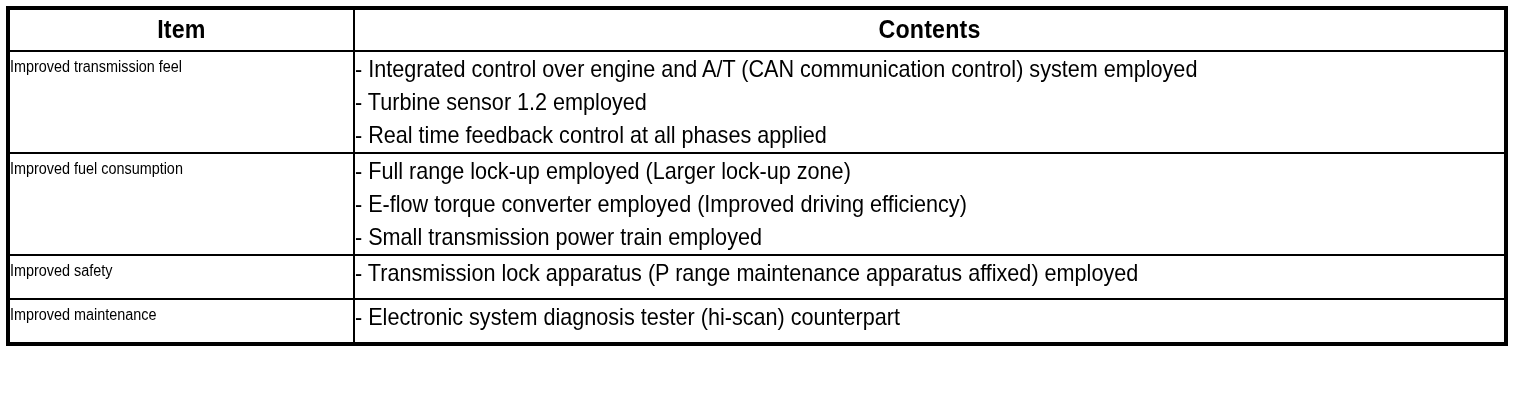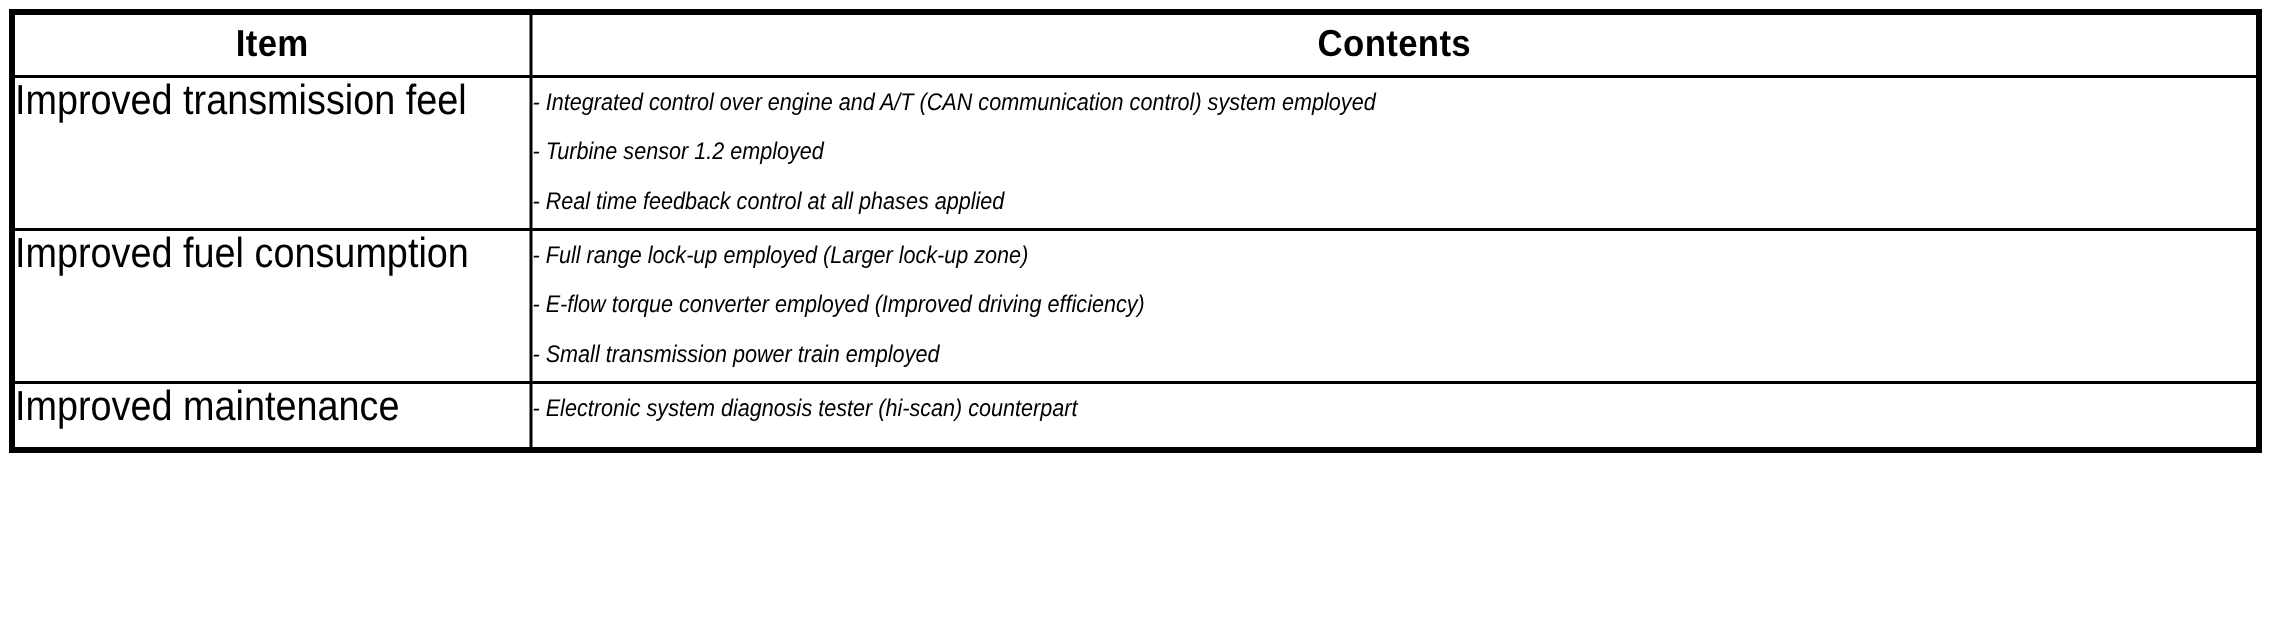--- a/index.html
+++ b/index.html
@@ -51,46 +51,45 @@
     font-size: 25px;
     line-height: 38px;
     height: 40px;
     letter-spacing: 0.2px;
     transform: scaleX(0.93);
     transform-origin: center center;
   }
 
   
   td.item-cell {
-    font-size: 28px;
+    font-size: 16px;
     line-height: 30px;
     padding: 6px 4px 8px 6px;
     white-space: nowrap;
   }
   td.item-cell .item-text {
     display: inline-block;
     transform: scaleX(0.9);
     transform-origin: left center;
   }
 
   
   td.contents-cell {
     padding: 6px 8px 8px 10px;
   }
   .bullet-list {
     list-style: none;
     margin: 0;
     padding: 0;
   }
   .bullet-line {
-    font-size: 16px;
+    font-size: 24px;
     line-height: 33px;
     white-space: nowrap;
     display: block;
-    font-style: italic;
   }
   .bullet-line .bullet-inner {
     display: inline-block;
     transform: scaleX(0.9);
     transform-origin: left center;
   }
 
   
   tr.row-feel        td { height: 100px; }
   tr.row-driving     td { height: 74px;  }
@@ -147,20 +146,32 @@
             <span class="bullet-line">
               <span class="bullet-inner">- E-flow torque converter employed (Improved driving efficiency)</span>
             </span>
             <span class="bullet-line">
               <span class="bullet-inner">- Small transmission power train employed</span>
             </span>
           </div>
         </td>
       </tr>
 
+      <tr class="row-safety">
+        <td class="item-cell">
+          <span class="item-text">Improved safety</span>
+        </td>
+        <td class="contents-cell">
+          <div class="bullet-list">
+            <span class="bullet-line">
+              <span class="bullet-inner">- Transmission lock apparatus (P range maintenance apparatus affixed) employed</span>
+            </span>
+          </div>
+        </td>
+      </tr>
 
       <tr class="row-maintenance">
         <td class="item-cell">
           <span class="item-text">Improved maintenance</span>
         </td>
         <td class="contents-cell">
           <div class="bullet-list">
             <span class="bullet-line">
               <span class="bullet-inner">- Electronic system diagnosis tester (hi-scan) counterpart</span>
             </span>

